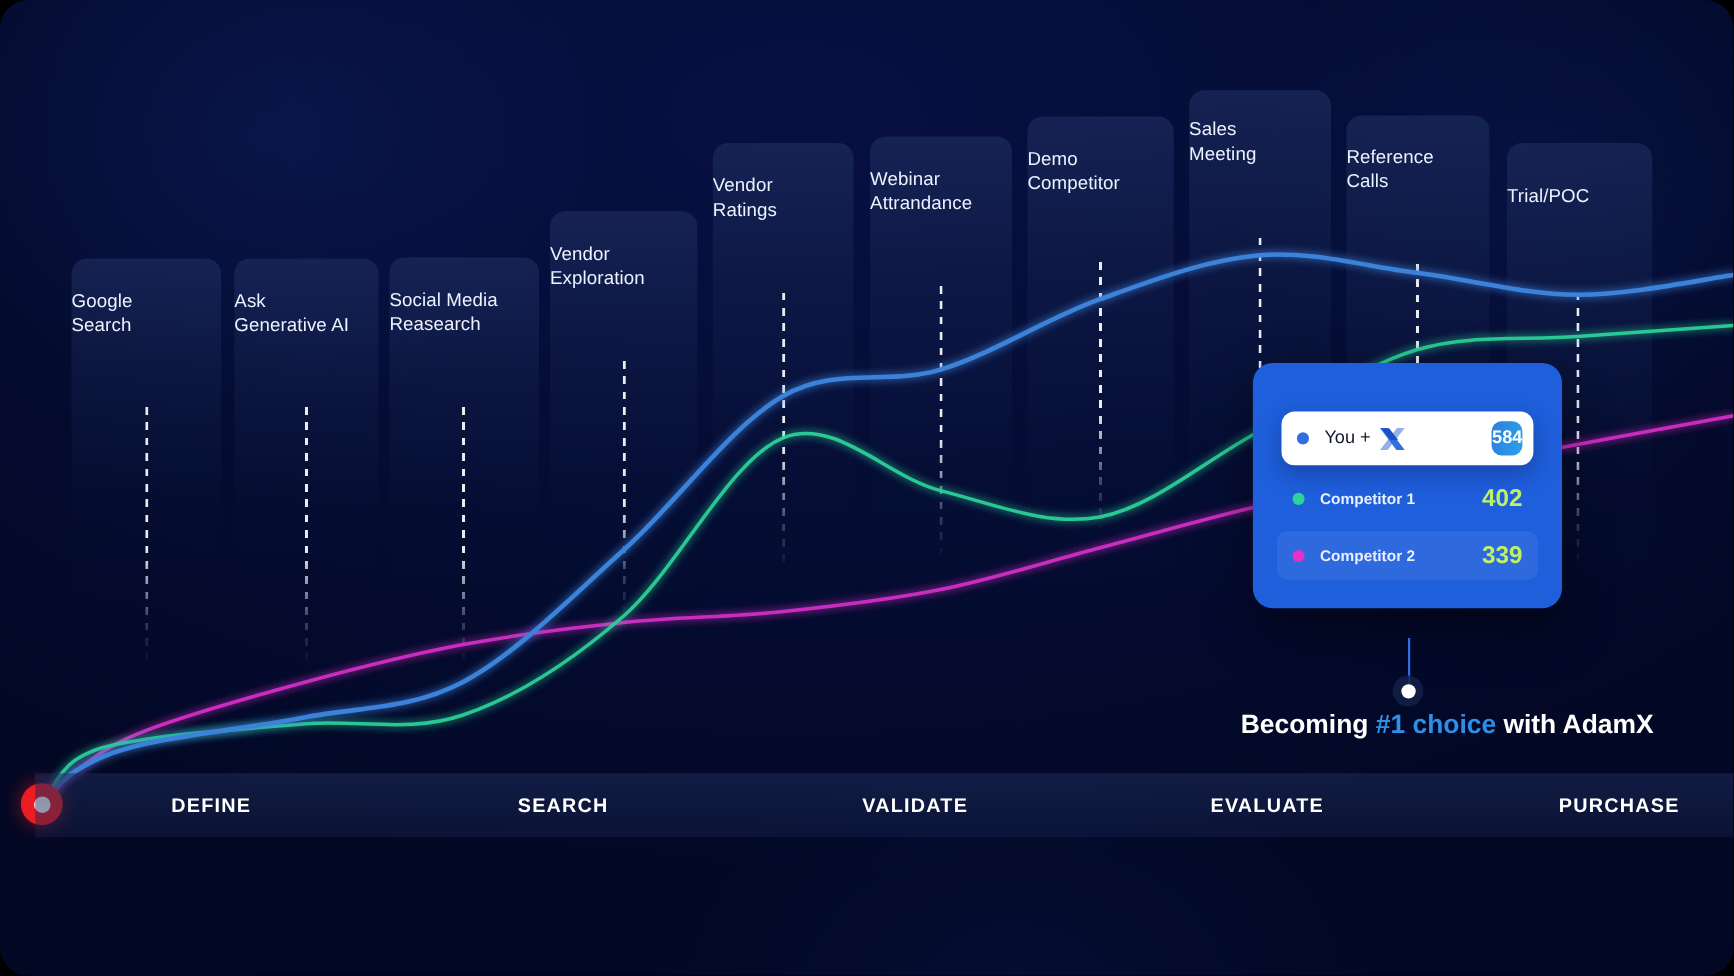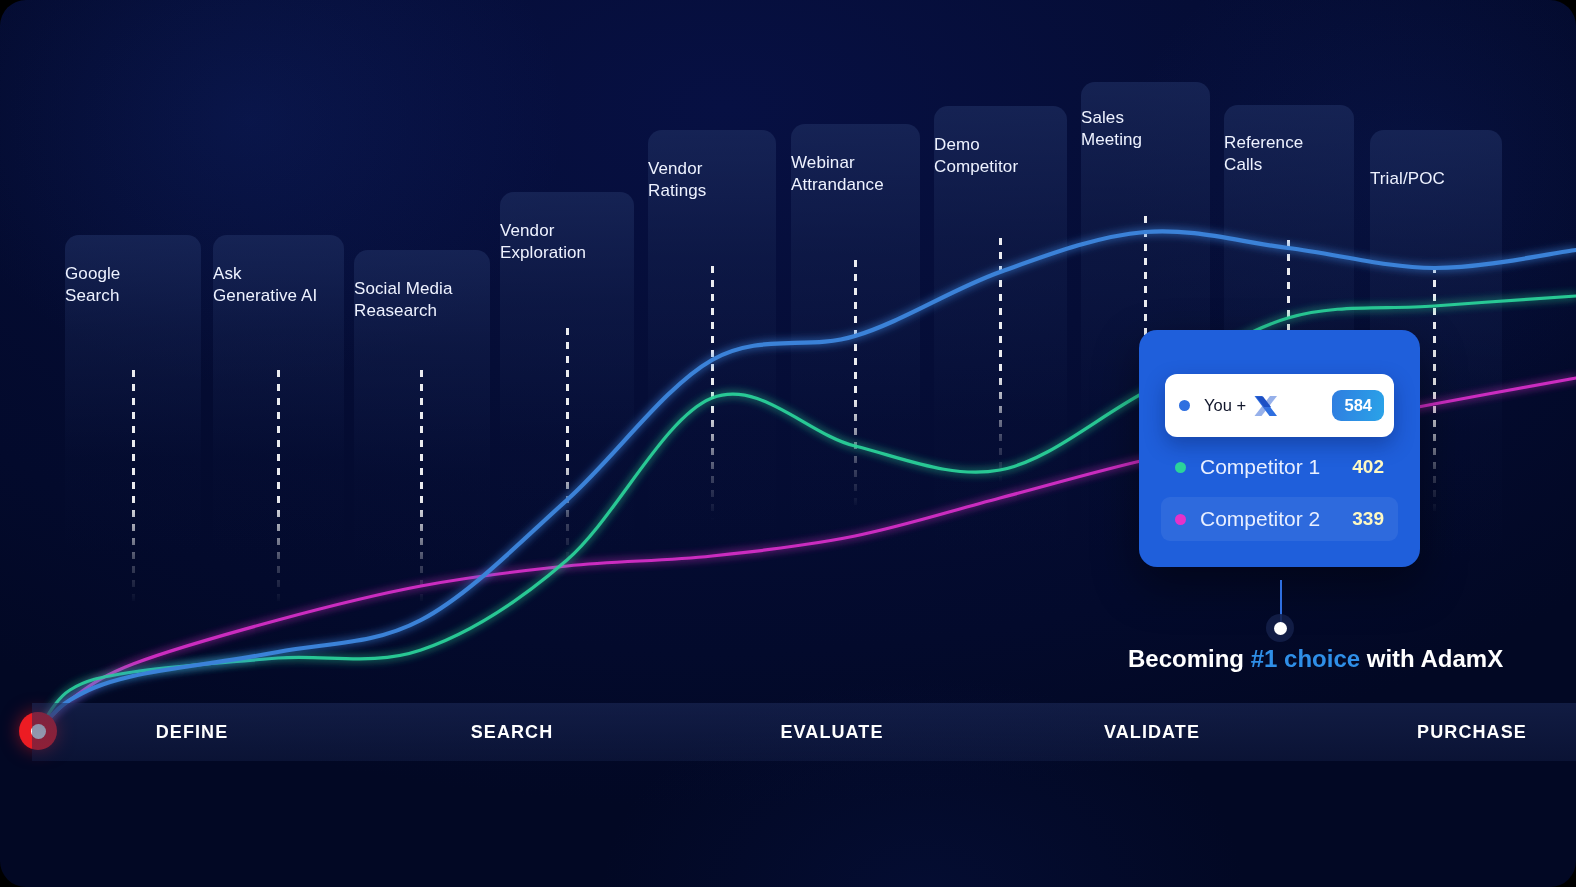--- a/index.html
+++ b/index.html
@@ -107,49 +107,49 @@
     color:#ffffff;
     font-size:21px;
     font-weight:700;
     letter-spacing:.1px;
     padding:0 30px 0 30px;
   }
   #you-row {
     margin:22px 26px 0 26px;
     background:#ffffff;
     border-radius:12px;
-    height:63px;
+    height:49px;
     display:flex; align-items:center;
     padding:0 10px 0 14px;
     box-shadow:0 8px 20px rgba(6,24,80,.35);
   }
   .dot { width:11px; height:11px; border-radius:50%; flex:0 0 auto; }
   #you-label {
     color:#11162b; font-size:16.5px; font-weight:400;
     margin-left:14px; white-space:nowrap;
   }
   #adamx-logo { margin-left:7px; display:flex; align-items:center; }
   #you-score {
     margin-left:auto;
     background:linear-gradient(100deg,#2f7de0 0%, #2aa3e8 100%);
     color:#ffffff;
     font-size:16.5px; font-weight:700;
     border-radius:9px;
-    padding:6px 12px;
+    padding:6px 0;
   }
   .comp-row {
     display:flex; align-items:center;
     height:44px;
     margin:8px 22px 0 22px;
     padding:0 14px 0 14px;
     border-radius:9px;
   }
   .comp-row.alt { background:rgba(255,255,255,.07); }
-  .comp-name { color:#e8efff; font-size:21px; margin-left:14px; }
-  .comp-score { margin-left:auto; color:#fef9c3; font-size:19px; font-weight:700; }
+  .comp-name { color:#e8efff; font-size:14px; margin-left:14px;font-weight:bold; }
+  .comp-score { margin-left:auto; color:#bef264; font-size:22px; font-weight:700; }
 
   
   #connector-line {
     position:absolute; left:1279.5px; top:580px;
     width:2px; height:44px;
     background:#2f6fe0;
   }
   #connector-dot {
     position:absolute; left:1266px; top:614px;
     width:28px; height:28px; border-radius:50%;
@@ -180,21 +180,21 @@
       <div class="col" style="left: 65px; top: 235px; width: 136px; height: 320px;">
         <div class="col-label" style="top: 28px;">Google
 Search</div>
       </div>
       <div class="dashline" style="left: 132px; top: 370px; height: 235px;"></div>
       <div class="col" style="left: 213px; top: 235px; width: 131px; height: 320px;">
         <div class="col-label" style="top: 28px;">Ask
 Generative AI</div>
       </div>
       <div class="dashline" style="left: 277px; top: 370px; height: 235px;"></div>
-      <div class="col" style="left: 354px; top: 250px; width: 136px; height: 320px;">
+      <div class="col" style="left: 354px; top: 234px; width: 136px; height: 320px;">
         <div class="col-label" style="top: 28px;">Social Media
 Reasearch</div>
       </div>
       <div class="dashline" style="left: 420px; top: 370px; height: 235px;"></div>
       <div class="col" style="left: 500px; top: 192px; width: 134px; height: 360px;">
         <div class="col-label" style="top: 28px;">Vendor
 Exploration</div>
       </div>
       <div class="dashline" style="left: 566px; top: 328px; height: 235px;"></div>
       <div class="col" style="left: 648px; top: 130px; width: 128px; height: 420px;">
@@ -245,22 +245,22 @@
       </g>
   </svg>
 
   <div class="start-dot-outer" style="left:19px; top:712px;">
     <div class="start-dot-inner"></div>
   </div>
 
   <div id="stagebar">
       <div class="stage-cell">DEFINE</div>
       <div class="stage-cell">SEARCH</div>
+      <div class="stage-cell">VALIDATE</div>
       <div class="stage-cell">EVALUATE</div>
-      <div class="stage-cell">VALIDATE</div>
       <div class="stage-cell">PURCHASE</div>
     </div>
 
   <div id="tooltip">
 
     <div id="you-row">
       <span class="dot" id="you-dot" style="background: rgb(47, 111, 224);"></span>
       <span id="you-label">You +</span>
       <span id="adamx-logo">
         <svg width="26" height="24" viewBox="0 0 26 24" xmlns="http://www.w3.org/2000/svg">

